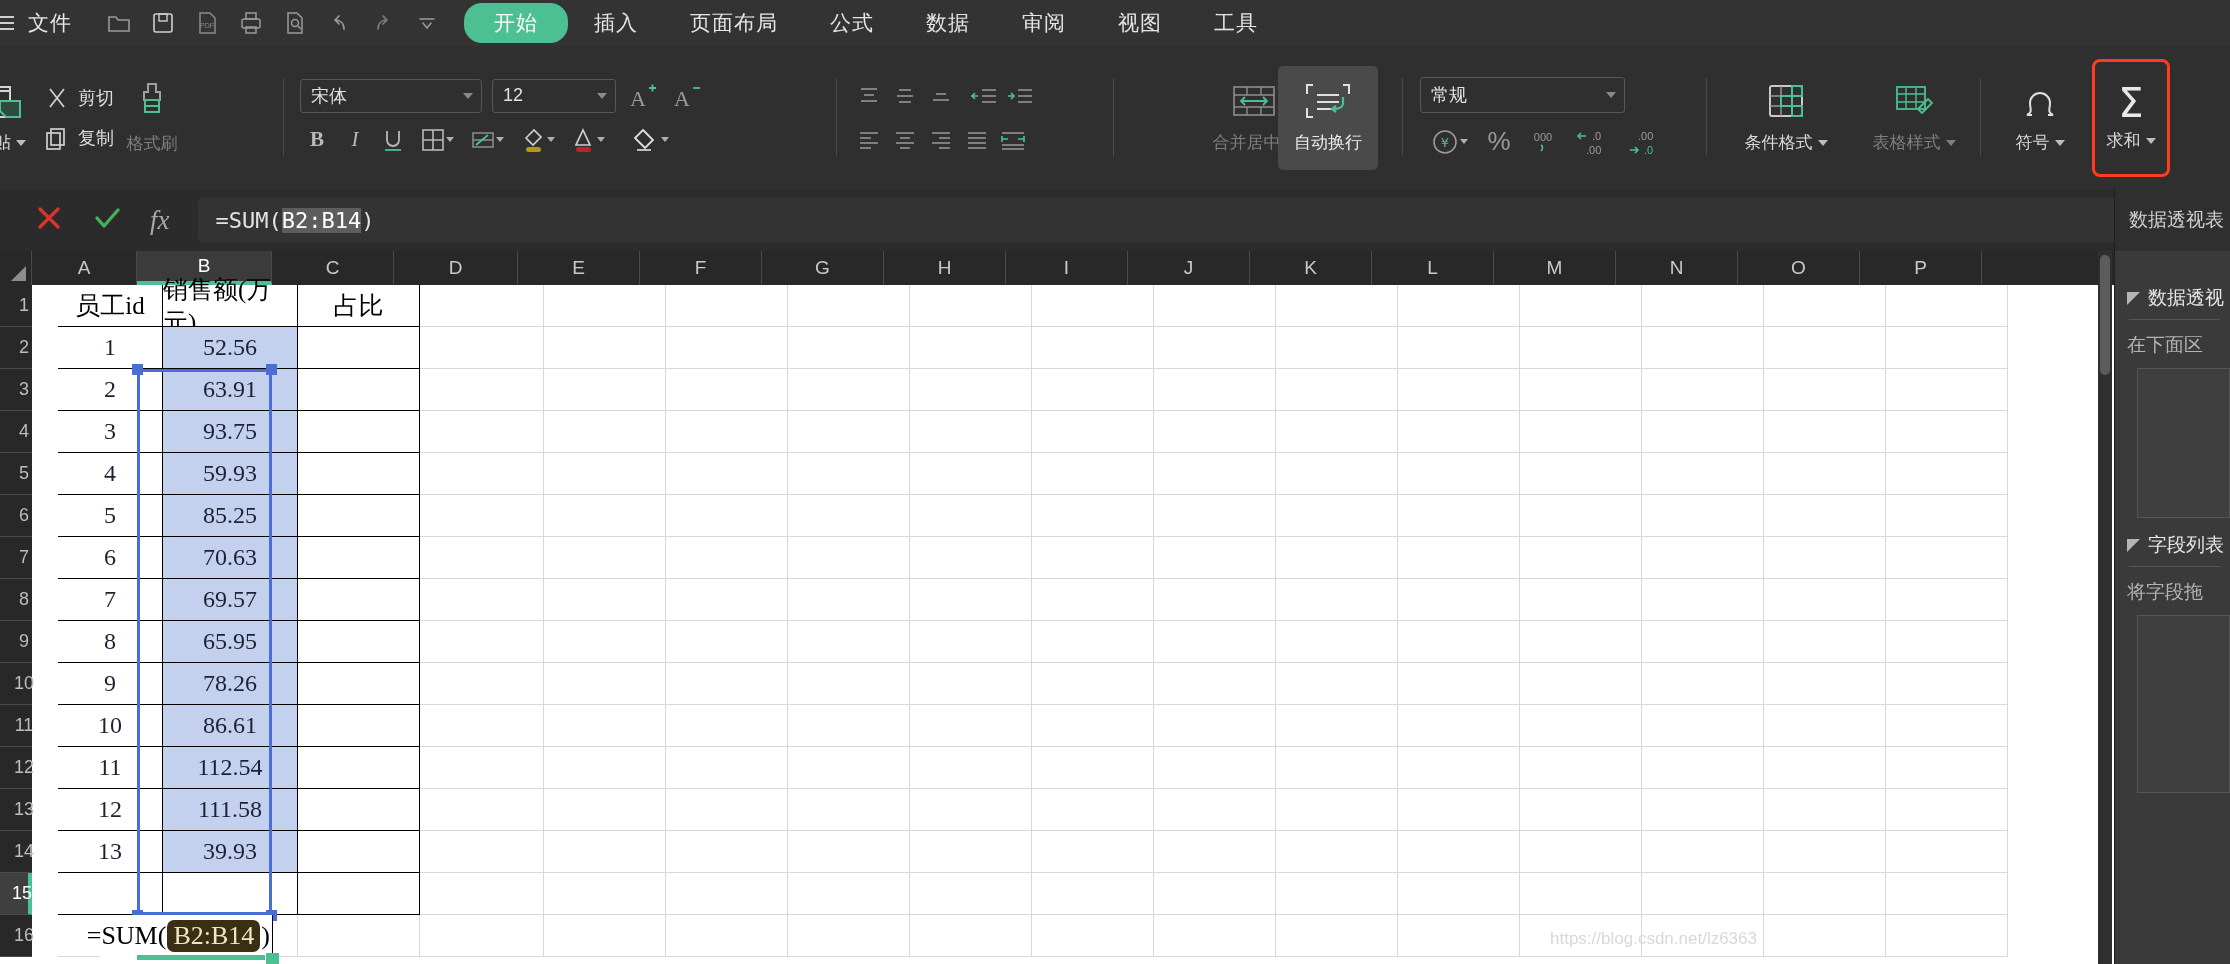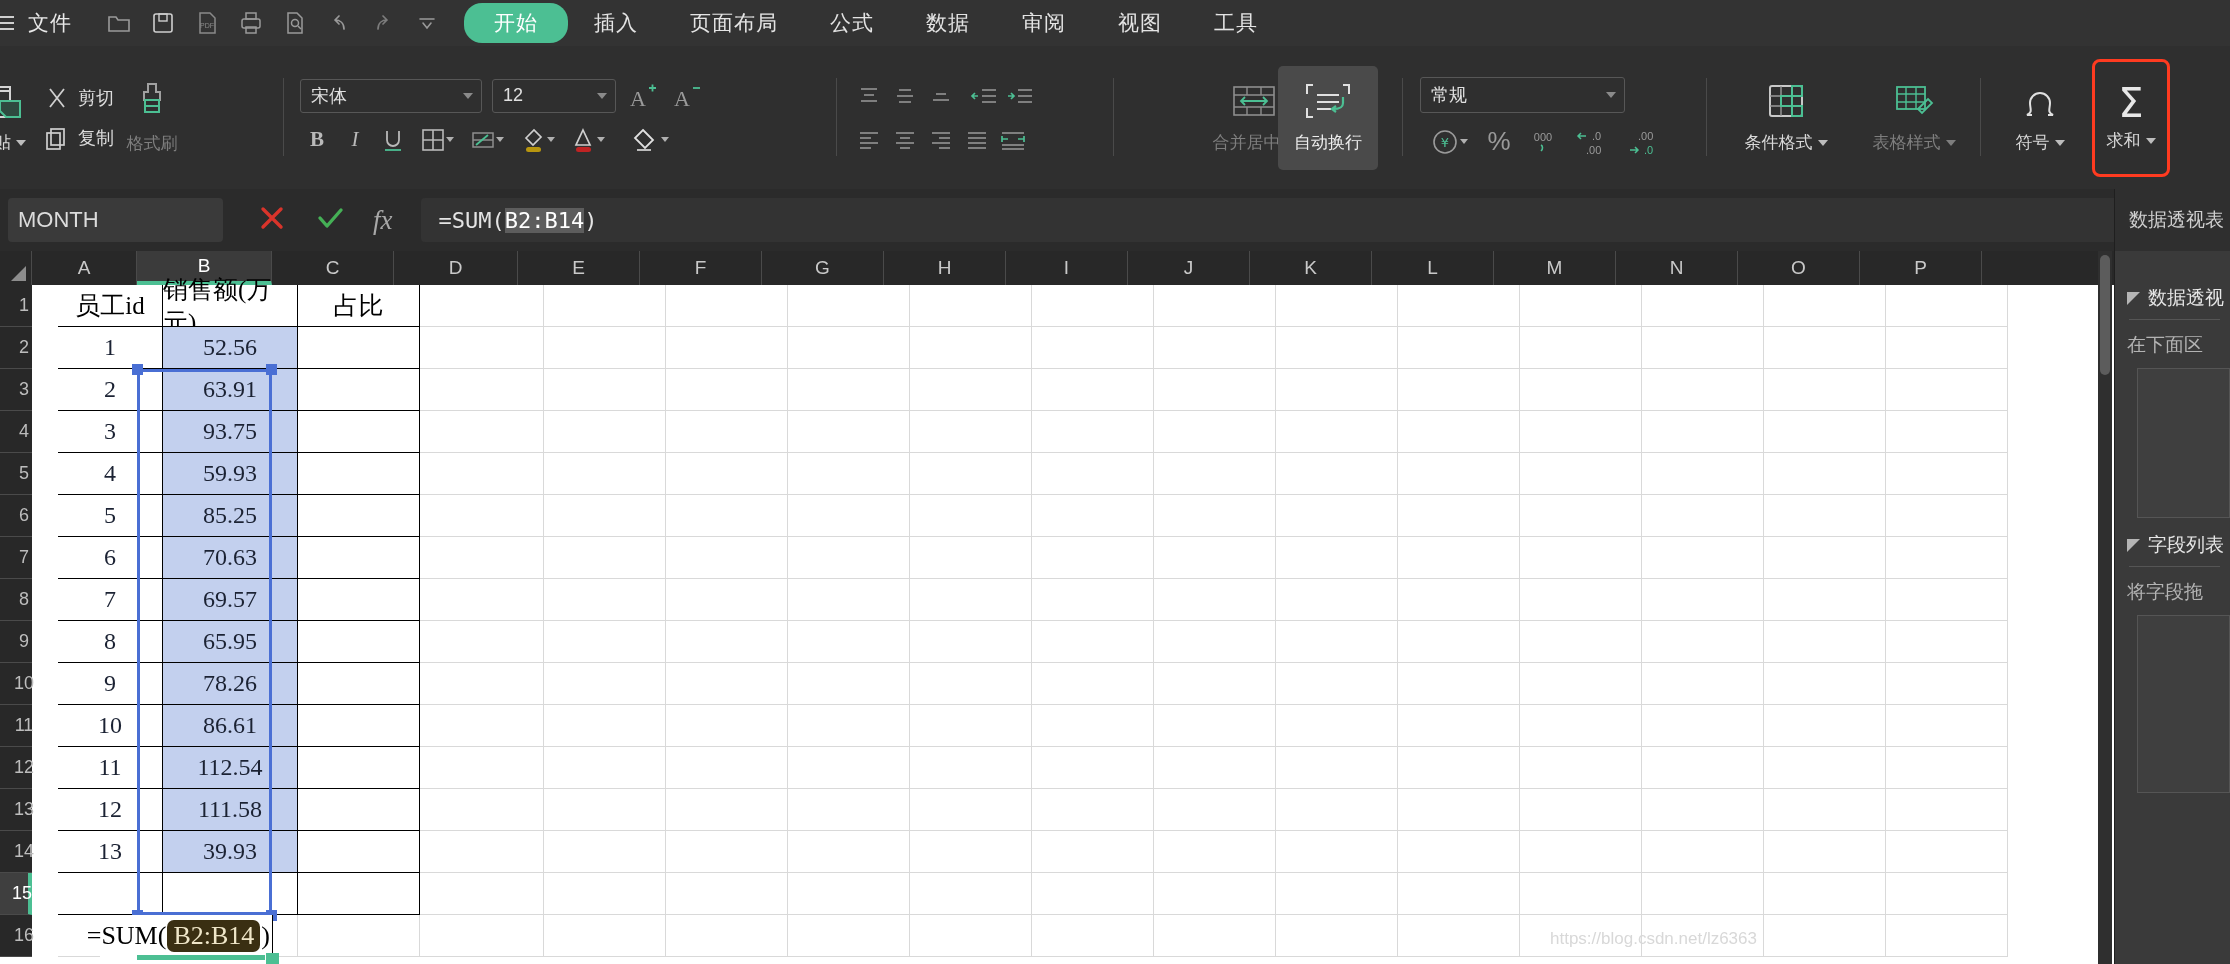--- a/index.html
+++ b/index.html
@@ -497,24 +497,20 @@
         <span class="lbl">
             <span>求和</span>
             <i class="caret"></i>
           </span>
       </div>
     </div>
   </div>
 </div>
 
 <div class="fbar">
-  <div class="namebox">
-    <span class="nv">MONTH</span>
-    <i class="cd" style="border-top-color:#9a9a9a;"></i>
-  </div>
   <div class="fbtns">
     <span><svg width="30" height="30" viewBox="0 0 30 30">
           <path d="M6 6l18 18M24 6L6 24" stroke="#d9342b" stroke-width="3.4" stroke-linecap="round"></path>
         </svg></span>
     <span><svg width="30" height="30" viewBox="0 0 30 30">
           <path d="M5 15l7 8L26 7" fill="none" stroke="#45b056" stroke-width="3.4" stroke-linecap="round" stroke-linejoin="round"></path>
         </svg></span>
     <span style="color:#a8a8a8; font-size:27px; font-style:italic; font-family:'Liberation Serif',serif;">fx</span>
   </div>
   <div class="finput">

